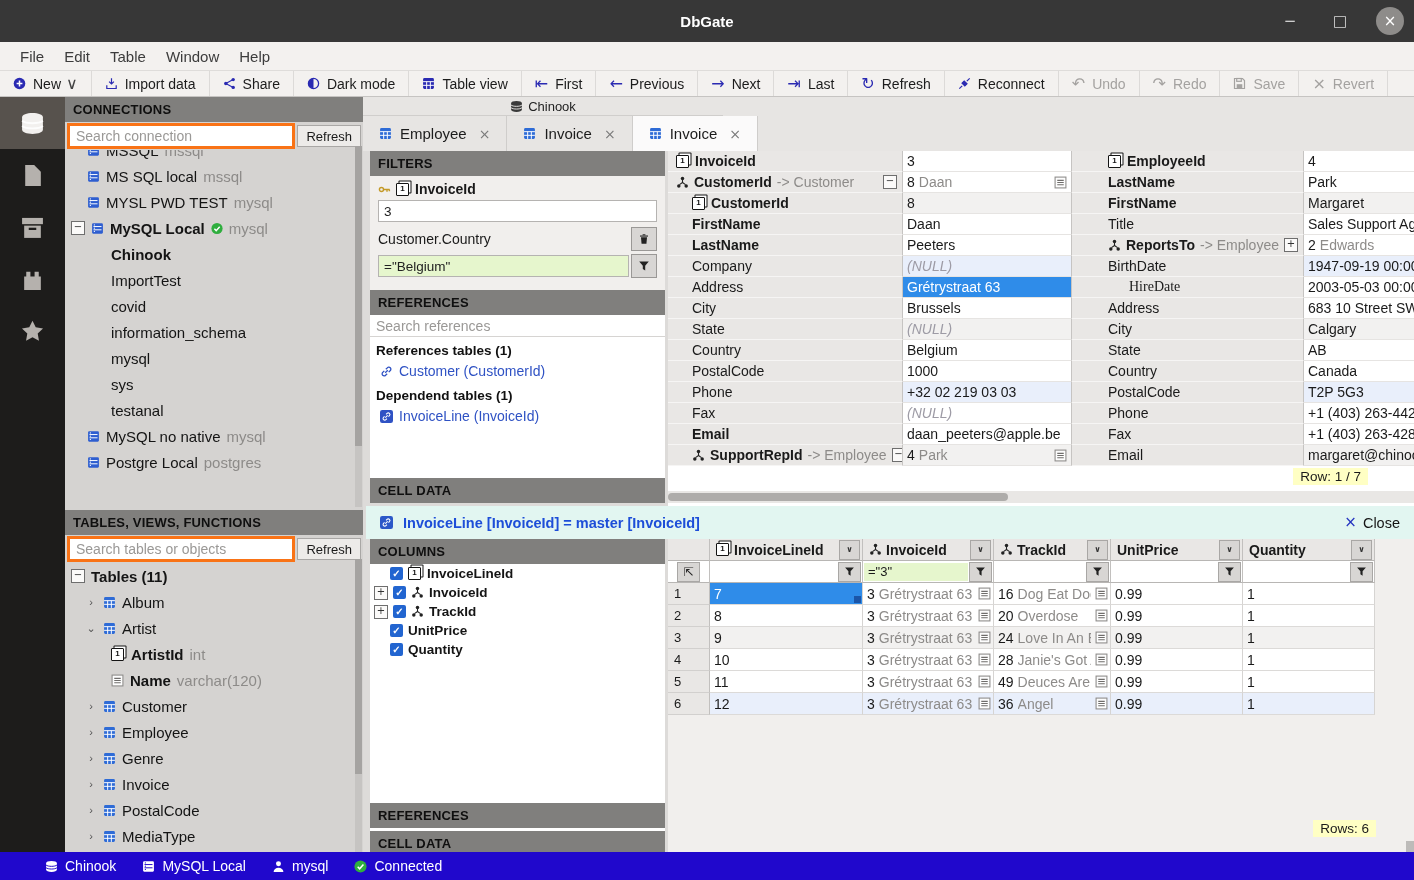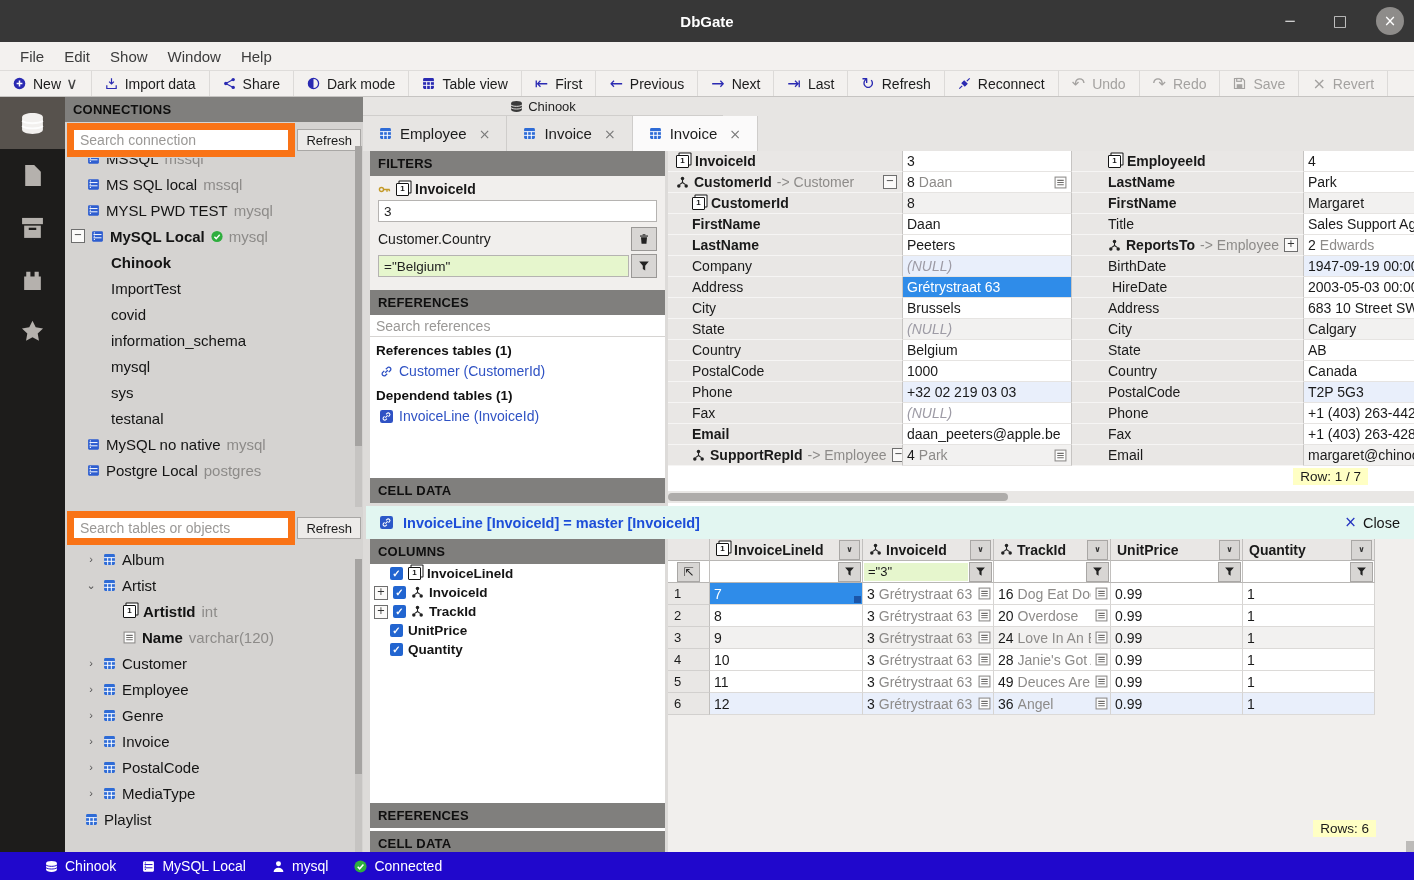--- a/index.html
+++ b/index.html
@@ -31,21 +31,21 @@
 
   
   #activitybar{top:97px;left:0;width:65px;height:755px;background:#1d1c1b;}
   .act-item{height:52px;display:flex;align-items:center;justify-content:center;color:#b5b1ad;}
   .act-item .ico svg{width:25px;height:25px;}
   .act-item.active{background:#57524d;color:#f2f0ee;}
 
   
   .panel-hdr{height:25px;background:#807f7d;color:#0f0f0f;font-weight:bold;font-size:13px;line-height:25px;padding:0 8px;letter-spacing:.2px;}
   .search-row{display:flex;align-items:center;padding:1px 2px;gap:2px;}
-  .search-row input{flex:1;height:20px;border:7px solid #f97316;padding:0 6px;font-size:14px;background:#fff;color:#222;min-width:0;font-family:"Liberation Sans",sans-serif;}
+  .search-row input{flex:1;height:20px;border:3px solid #f97316;padding:0 6px;font-size:14px;background:#fff;color:#222;min-width:0;font-family:"Liberation Sans",sans-serif;}
   .search-row input::placeholder{color:#9a9896;}
   .sm-btn{height:22px;background:#edebe9;border:1px solid #a9a7a5;font-size:13px;padding:0 8px;display:flex;align-items:center;color:#1a1a1a;}
 
   
   #connpanel{top:97px;left:65px;width:298px;height:413px;background:#d5d3d1;overflow:hidden;}
   #conn-tree{height:361px;overflow:hidden;position:relative;}
   .tree-row{display:flex;align-items:center;height:26px;gap:6px;font-size:15px;color:#141414;padding-left:22px;}
   .tree-row.child{padding-left:40px;}
   .tree-row.haschev{padding-left:6px;}
   .tree-type{color:#8d8b89;}
@@ -54,21 +54,21 @@
   .dbgold{color:#dd9a2f;--det:#d5d3d1;}
   .expbox{width:12px;height:12px;border:1px solid #6e6e6e;background:#fbfaf9;font:10px/10px "DejaVu Sans",sans-serif;text-align:center;flex:none;color:#333;}
   .expbox.minus::before{content:"\2212";}
   .expbox.plus::before{content:"+";}
   .vtrack{position:absolute;right:1px;width:7px;background:#c6c4c2;}
   .vthumb{position:absolute;right:1px;width:7px;background:#a5a3a1;}
 
   #tablespanel{top:510px;left:65px;width:298px;height:342px;background:#d5d3d1;overflow:hidden;}
   .chev{width:12px;color:#555;font-size:11px;flex:none;text-align:center;}
   .tblico{color:#2e6bd6;}
-  .col-row{padding-left:58px;}
+  .col-row{padding-left:46px;}
 
   
   .pkico{position:relative;width:11px;height:11px;border:1.5px solid #141414;background:#fff;border-radius:1px;
          flex:none;margin-right:1px;box-shadow:2.5px -2.5px 0 -1px #fff,2.5px -2.5px 0 0 #141414;}
   .pkico::before{content:"1";display:block;font:bold 8px/10px "Liberation Sans",sans-serif;text-align:center;color:#111;}
   .fkico{color:#222;}
   .cbx{width:13px;height:13px;background:#2265d0;border-radius:2px;flex:none;}
   .cbx::before{content:"\2713";color:#fff;font-size:10px;line-height:13px;display:block;text-align:center;}
 
   
@@ -174,21 +174,21 @@
         </span>
       <span class="wc close">
           <span class="gly">×</span>
         </span>
     </div>
   </div>
 
   <div id="menubar" class="abs">
       <span class="menu-item">File</span>
       <span class="menu-item">Edit</span>
-      <span class="menu-item">Show</span>
+      <span class="menu-item">Table</span>
       <span class="menu-item">Window</span>
       <span class="menu-item">Help</span>
     </div>
   <div id="toolbar" class="abs">
       <div class="tb-btn">
         <span class="ico ">
           <svg viewBox="0 0 13 13">
             <circle cx="6.5" cy="6.5" r="5.8" fill="currentColor"></circle>
             <path d="M6.5 3.6v5.8M3.6 6.5h5.8" stroke="#fff" stroke-width="1.5"></path>
           </svg>
@@ -446,25 +446,30 @@
           </span>
           <span>Postgre Local</span>
           <span class="tree-type">postgres</span>
         </div>
       </div>
     <div class="vtrack" style="top:49px;height:361px;"></div>
     <div class="vthumb" style="top:49px;height:300px;"></div>
   </div>
 
   <div id="tablespanel" class="abs">
+    <div class="panel-hdr">TABLES, VIEWS, FUNCTIONS</div>
     <div class="search-row">
       <input placeholder="Search tables or objects" style="">
       <button class="sm-btn">Refresh</button>
     </div>
     <div id="tables-tree">
+        <div class="tree-row haschev">
+          <span class="expbox minus"></span>
+          <span class="b">Tables (11)</span>
+        </div>
         <div class="tree-row haschev" style="padding-left: 20px;">
           <span class="chev">›</span>
           <span class="ico tblico">
             <svg viewBox="0 0 12 12">
               <rect x="1" y="1" width="10" height="10" rx="1.2" fill="currentColor"></rect>
               <path d="M1 4.3h10M4.3 4.3V11M7.7 4.3V11M1 7.7h10" stroke="var(--det,#fff)" stroke-width=".9" fill="none"></path>
             </svg>
           </span>
           <span>Album</span>
         </div>
@@ -893,21 +898,21 @@
           </div>
           <div class="fv-row">
             <div class="fv-lab" style="width: 232px; padding-left: 36px;">
               <span>BirthDate</span>
             </div>
             <div class="fv-val s-blue" style="width: 119px; flex: 0 0 auto;">
               <span>1947-09-19 00:00:00</span>
             </div>
           </div>
           <div class="fv-row">
-            <div class="fv-lab" style="width: 232px; padding-left: 40px;">
+            <div class="fv-lab" style="width: 232px; padding-left: 57px; font-family: Liberation Serif, serif;">
               <span>HireDate</span>
             </div>
             <div class="fv-val" style="width: 119px; flex: 0 0 auto;">
               <span>2003-05-03 00:00:00</span>
             </div>
           </div>
           <div class="fv-row">
             <div class="fv-lab" style="width: 232px; padding-left: 36px;">
               <span>Address</span>
             </div>

